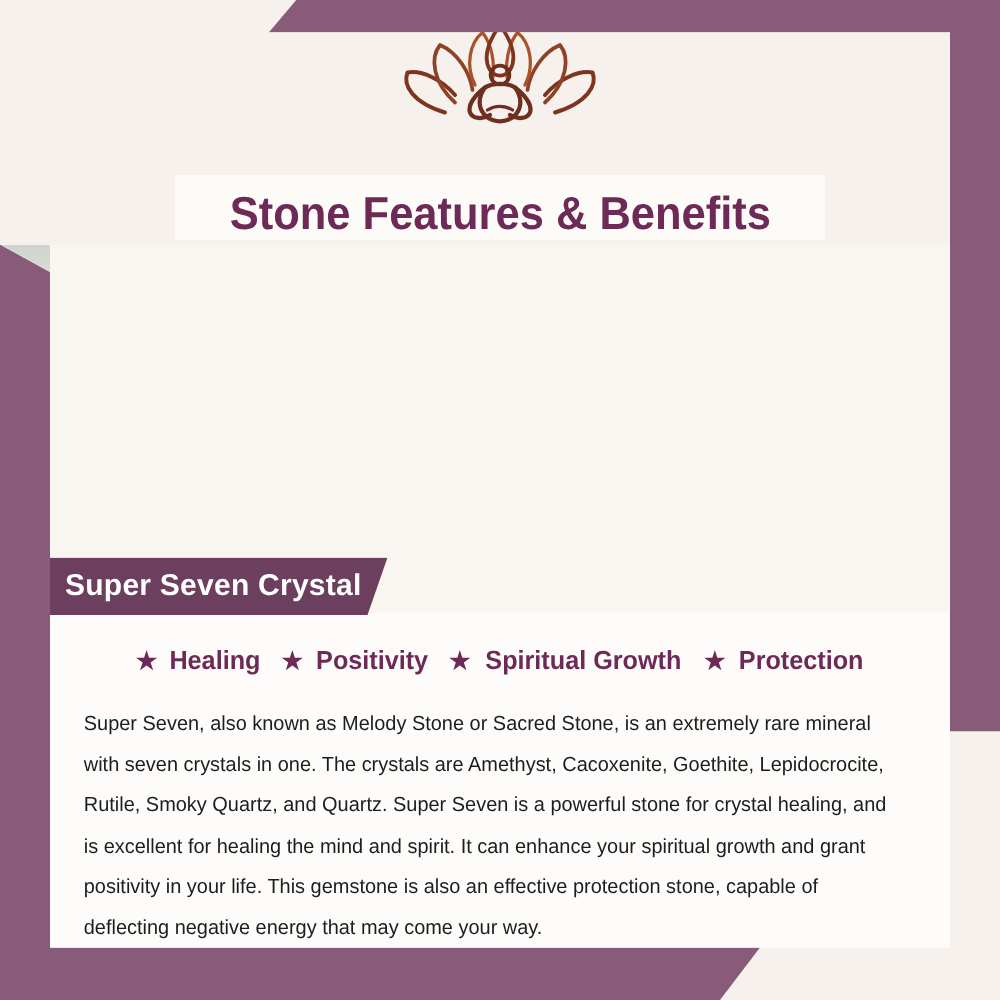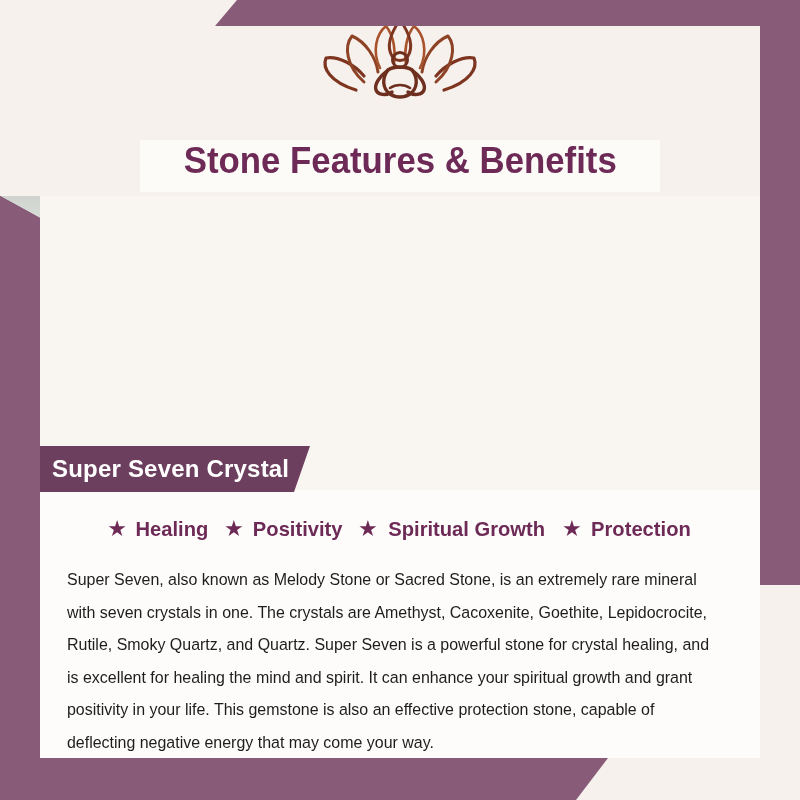--- a/index.html
+++ b/index.html
@@ -67,21 +67,21 @@
     font-family:"Liberation Serif", serif;
     font-size:20px;
     letter-spacing:3px;
     color:#3a2420;
   }
 
   
   .title-ribbon {
     position:absolute; left:140px; right:140px; top:140px; height:52px;
     background:#fdfbf7;
-    display:flex; align-items:flex-start; justify-content:center;
+    display:flex; align-items:flex-end; justify-content:center;
     z-index:3;
   }
   .title-text {
     font-family:"Liberation Sans Narrow","Liberation Sans", sans-serif;
     font-weight:bold;
     font-size:37px;
     color:#6d2a56;
     letter-spacing:0px;
     transform:scaleX(0.94);
     white-space:nowrap;

